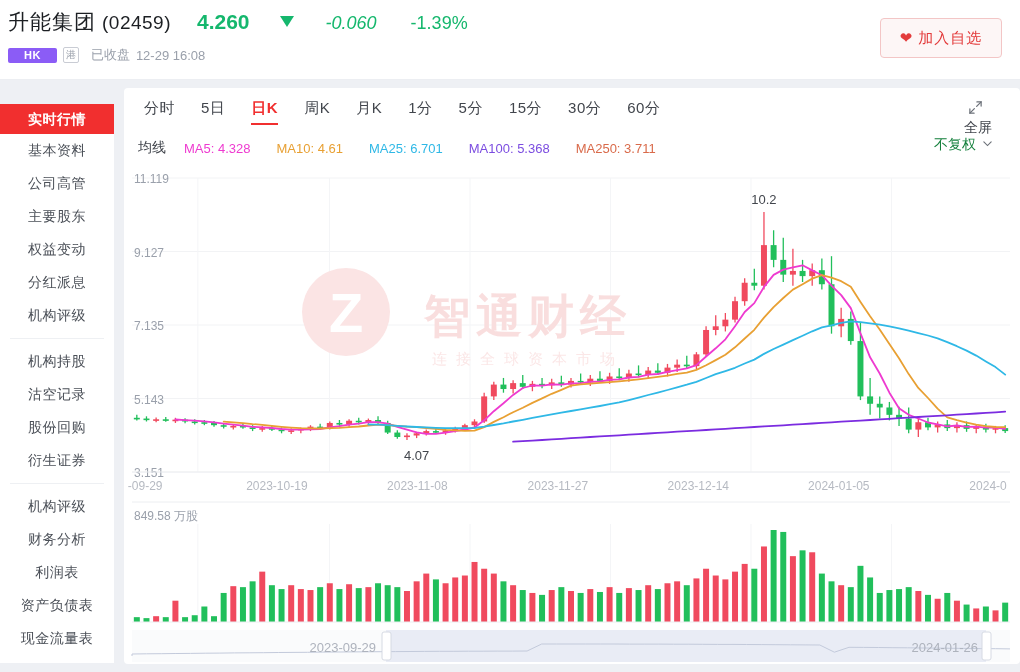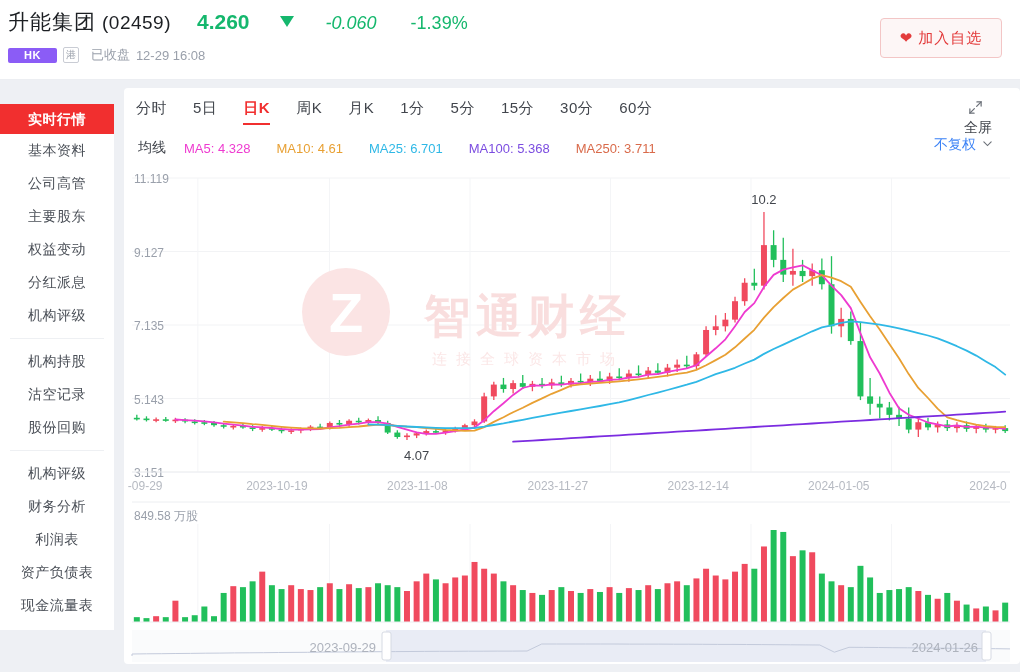--- a/index.html
+++ b/index.html
@@ -69,21 +69,21 @@
     background: #f12f2f; color: #fff; font-weight: 700; height: 30px; line-height: 30px;
   }
   .side-sep { height: 1px; background: #eef0f3; margin: 6px 10px; }
 
   
   .panel {
     position: absolute; left: 124px; top: 88px;
     width: 896px; height: 576px; background: #fff; border-radius: 4px;
     overflow: hidden;
   }
-  .tabs { display: flex; align-items: center; height: 44px; padding-left: 12px; }
+  .tabs { display: flex; align-items: center; height: 44px; padding-left: 20px; }
   .tab {
     font-size: 15px; color: #42464d; margin-right: 26px; cursor: pointer;
     position: relative; padding-bottom: 4px; letter-spacing: 0.5px;
   }
   .tab.active { color: #f12f2f; font-weight: 700; }
   .tab.active:after {
     content: ""; position: absolute; left: 0; right: 0; bottom: -3px;
     height: 2px; background: #f12f2f;
   }
   .fullscreen {
@@ -93,21 +93,21 @@
   .fs-icon { margin-right: 6px; color: #6b7078; }
   .fs-label { font-size: 14px; color: #42464d; }
 
   .ma-row { display: flex; align-items: center; height: 32px; padding-left: 14px; }
   .ma-title { font-size: 14px; color: #42464d; margin-right: 18px; }
   .ma-item { font-size: 13px; margin-right: 26px; white-space: nowrap; }
   .adj {
     position: absolute; right: 26px; top: 48px; display: flex;
     align-items: center; cursor: pointer;
   }
-  .adj-label { font-size: 14px; color: #3b82f6; margin-right: 5px; }
+  .adj-label { font-size: 14px; color: #15803d; margin-right: 5px; }
   .chev { color: #6b7078; font-size: 13px; }
 
   
   .plot-wrap { position: absolute; left: 0; top: 84px; width: 896px; height: 492px; }
   svg.plot { display: block; }
   .yl { font-size: 12px; fill: #9aa0ab; }
   .xl { font-size: 12px; fill: #b6bac2; }
   .annot { font-size: 13px; fill: #42464d; }
   .vol-label { font-size: 12px; fill: #9aa0ab; }
   .wm-text { font-size: 46px; fill: #f9dede; font-weight: 700; letter-spacing: 6px; }
@@ -150,20 +150,21 @@
       <div class="side-item">主要股东</div>
       <div class="side-item">权益变动</div>
       <div class="side-item">分红派息</div>
       <div class="side-item">机构评级</div>
     </div>
   <div class="side-sep"></div>
   <div id="side-g2">
       <div class="side-item">机构持股</div>
       <div class="side-item">沽空记录</div>
       <div class="side-item">股份回购</div>
+      <div class="side-item">衍生证券</div>
     </div>
   <div class="side-sep"></div>
   <div id="side-g3">
       <div class="side-item">机构评级</div>
       <div class="side-item">财务分析</div>
       <div class="side-item">利润表</div>
       <div class="side-item">资产负债表</div>
       <div class="side-item">现金流量表</div>
     </div>
 </div>

